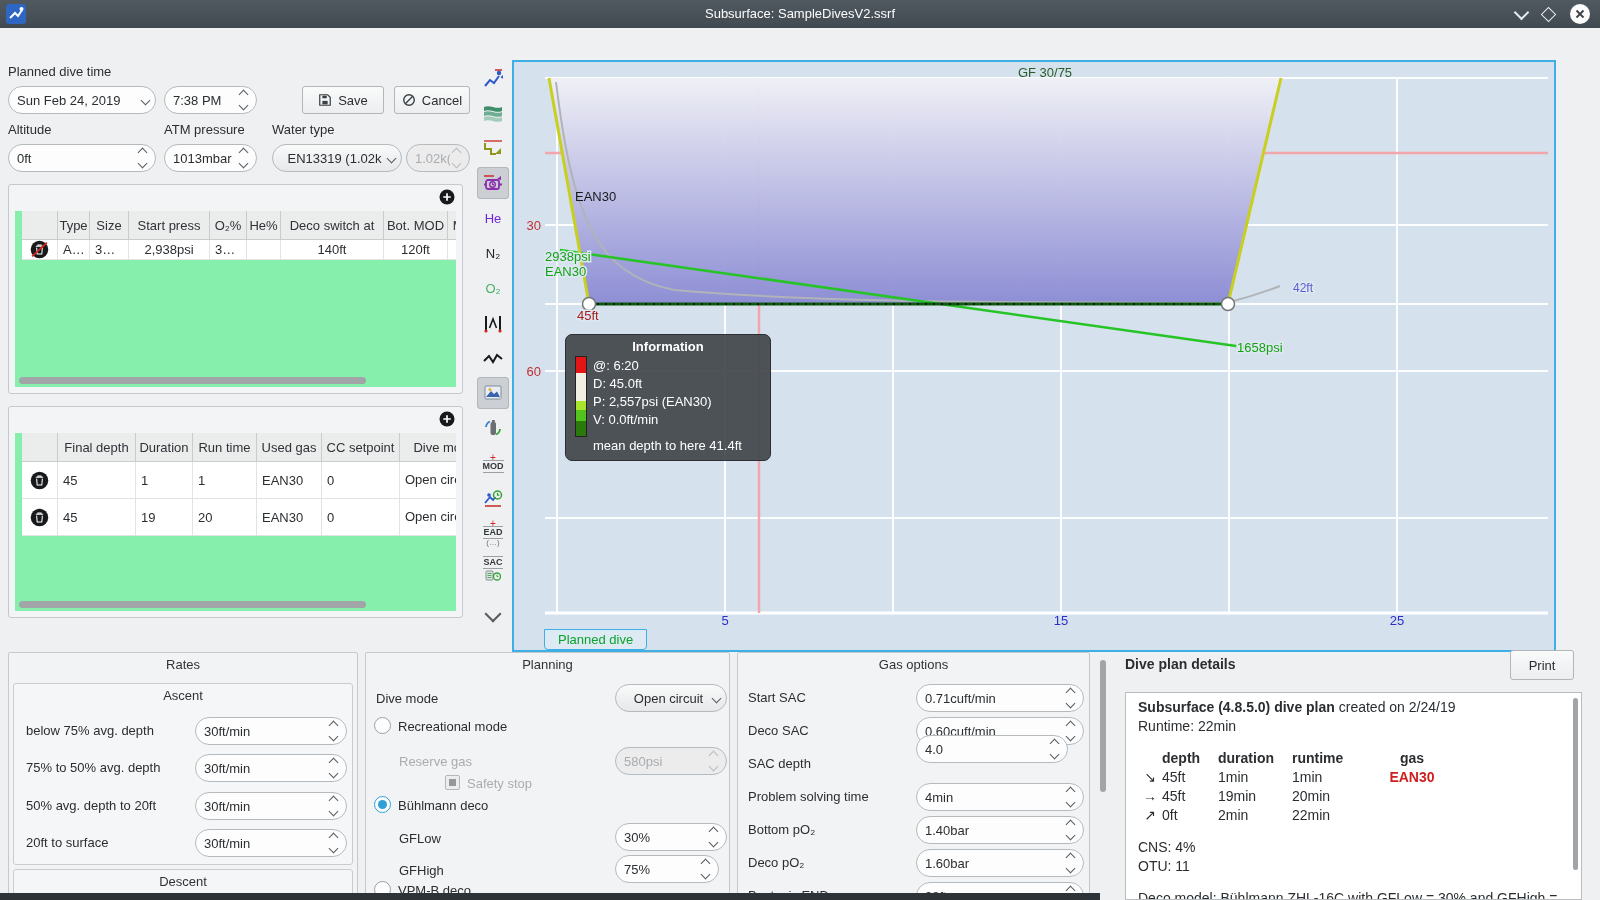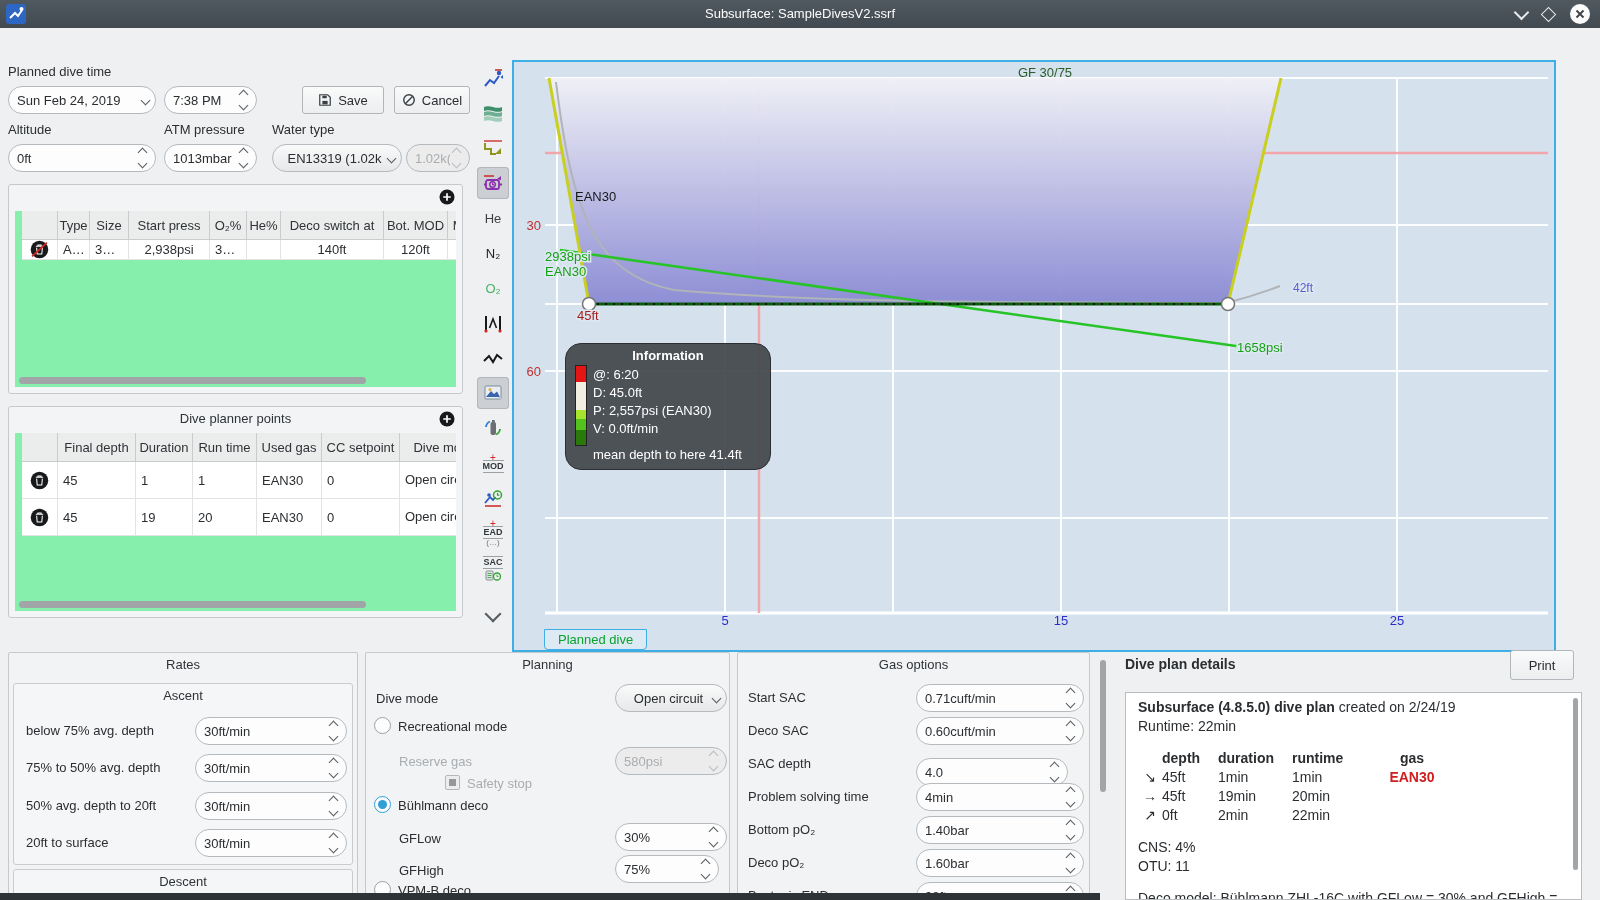--- a/index.html
+++ b/index.html
@@ -58,21 +58,21 @@
   .ticon2 .sub{font-size:8px;color:#6a7075;}
 
   
   .chart{position:absolute;left:512px;top:60px;width:1044px;height:592px;border:2px solid #3daee6;
     background:#d5e2ee;box-sizing:border-box;}
   .chart svg{display:block;font-family:"Liberation Sans",sans-serif;}
   .tabbar{position:absolute;left:0;right:0;bottom:0;height:22px;}
   .tab{position:absolute;left:30px;bottom:0;height:21px;line-height:20px;padding:0 13px;color:#0aa32e;
     background:#dde9f3;border:1px solid #3daee6;border-radius:0 0 4px 4px;box-sizing:border-box;}
   .tooltip{position:absolute;left:51px;top:272px;width:204px;background:rgba(67,71,75,0.93);
-    border:1px solid #2c2f33;border-radius:16px;color:#fff;padding:3px 0 5px;margin-top:9px;}
+    border:1px solid #2c2f33;border-radius:7px;color:#fff;padding:3px 0 5px;}
   .tt-title{text-align:center;font-weight:bold;margin:1px 0 3px;}
   .tt-body{display:flex;padding:0 10px;gap:7px;}
   .tt-bar{width:10px;display:flex;flex-direction:column;outline:1px solid #222;}
   .tt-bar span{display:block;width:10px;}
   .tt-lines div{height:18px;line-height:18px;white-space:nowrap;}
   .tt-footer{padding:1px 10px 0 27px;height:18px;line-height:18px;white-space:nowrap;}
 
   
   .panel{position:absolute;border:1px solid #c5c9cc;border-radius:2px;background:#f2f3f4;
     box-sizing:border-box;overflow:hidden;}
@@ -207,21 +207,20 @@
         <div class="dc"></div>
         <div class="dc c">140ft</div>
         <div class="dc c">120ft</div>
         <div class="dc c">98ft</div>
       </div>
       <div class="hsb" style="left:4px;bottom:3px;width:347px"></div>
     </div>
   </div>
 
   <div class="gbox" style="left:8px;top:406px;width:455px;height:212px">
-    <div class="gtitle">Dive planner points</div>
     <svg class="addbtn" viewBox="0 0 17 17">
       <circle cx="8.5" cy="8.5" r="8" fill="#17191b"></circle>
       <path d="M8.5 4.5 V12.5 M4.5 8.5 H12.5" stroke="#fff" stroke-width="1.8"></path>
     </svg>
     <div class="viewport">
       <div class="grid" style="grid-template-columns:36px 78px 57px 64px 65px 78px 90px;width:470px;margin-left:7px">
         <div class="hc"></div>
         <div class="hc">Final depth</div>
         <div class="hc">Duration</div>
         <div class="hc">Run time</div>
@@ -285,21 +284,21 @@
     <svg width="22" height="22" viewBox="0 0 22 22">
       <path d="M2 4 H12" stroke="#c33" stroke-width="1.6"></path>
       <path d="M15 7 l4 -3 v4 Z" fill="#8b2fae"></path>
       <rect x="4" y="8" width="13" height="9" rx="2" fill="none" stroke="#8b2fae" stroke-width="1.8"></rect>
       <circle cx="10.5" cy="12.5" r="2.8" fill="none" stroke="#8b2fae" stroke-width="1.4"></circle>
       <path d="M10.5 10.8 v1.8 h1.6" stroke="#8b2fae" stroke-width="1.2" fill="none"></path>
       <path d="M2 12.5 h2 M17 12.5 h3" stroke="#8b2fae" stroke-width="1.8"></path>
     </svg>
   </div>
   <div class="toolbtn" style="top:202px">
-    <span class="ticon" style="color:#404040">He</span>
+    <span class="ticon" style="color:#6d28d9">He</span>
   </div>
   <div class="toolbtn" style="top:237px">
     <span class="ticon" style="color:#1c1f22">N₂</span>
   </div>
   <div class="toolbtn" style="top:272px">
     <span class="ticon" style="color:#4ab065">O₂</span>
   </div>
   <div class="toolbtn" style="top:307px">
     <svg width="22" height="22" viewBox="0 0 22 22">
       <path d="M4 4 V18 M18 4 V18" stroke="#17191b" stroke-width="2"></path>
@@ -545,21 +544,21 @@
     </div>
     <div class="lbl" style="left:10px;top:70px">Deco SAC</div>
     <div class="fld" style="left:178px;top:64px;width:168px">
       <span class="tx">0.60cuft/min</span>
       <span class="spinb">
           <span class="chev up"></span>
           <span class="chev down"></span>
         </span>
     </div>
     <div class="lbl" style="left:10px;top:103px">SAC depth</div>
-    <div class="fld" style="left:178px;top:105px;width:152px">
+    <div class="fld" style="left:178px;top:82px;width:152px">
       <span class="tx">4.0</span>
       <span class="spinb">
           <span class="chev up"></span>
           <span class="chev down"></span>
         </span>
     </div>
     <div class="lbl" style="left:10px;top:136px">Problem solving time</div>
     <div class="fld" style="left:178px;top:130px;width:168px">
       <span class="tx">4min</span>
       <span class="spinb">

